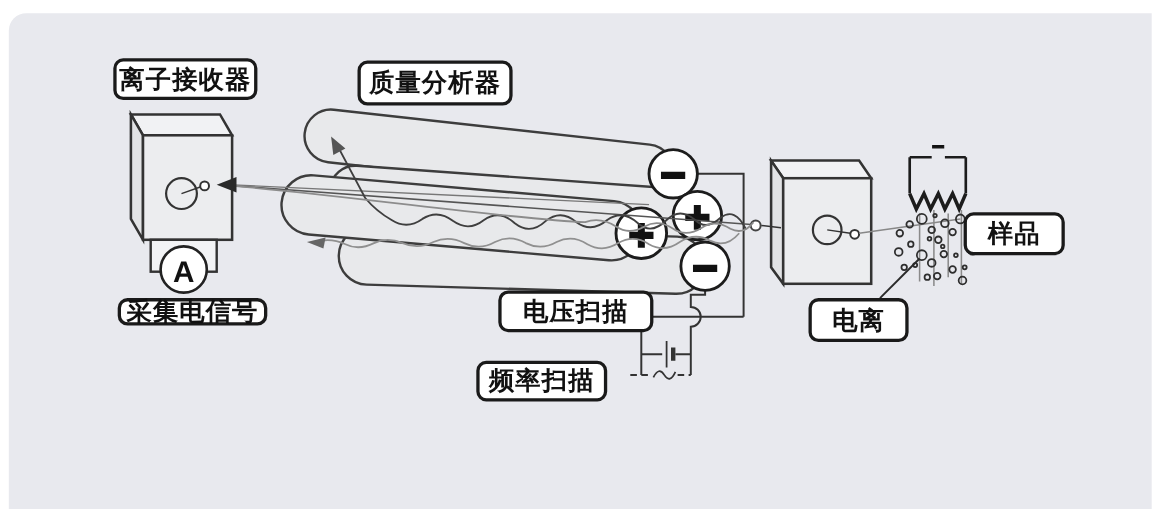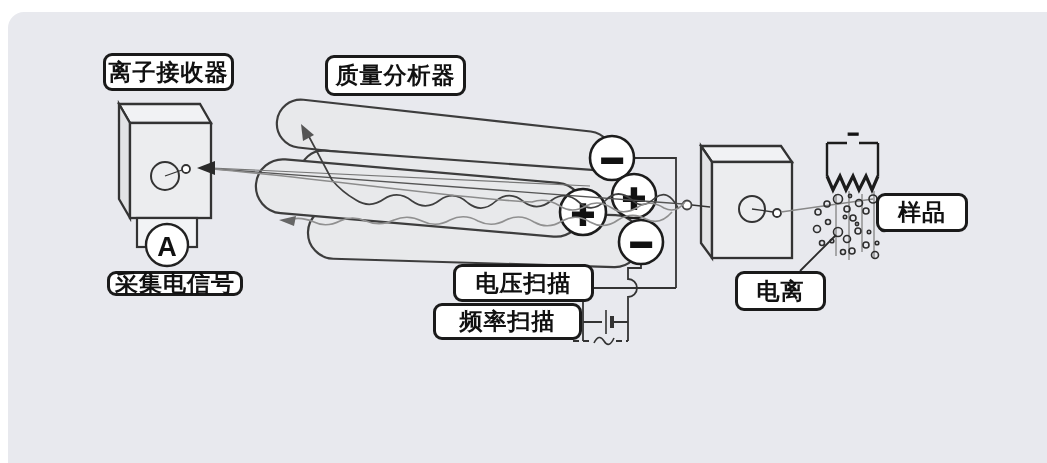--- a/index.html
+++ b/index.html
@@ -19,21 +19,21 @@
   .lbl{position:absolute;display:flex;align-items:center;justify-content:center;
        box-sizing:border-box;background:var(--label-background);
        border:3px solid var(--label-border);border-radius:9px;
        font-weight:bold;font-size:23px;color:#111;letter-spacing:1px;white-space:nowrap;}
   .lbl-ion-receiver{left:103px;top:53px;width:131px;height:38px;}
   .lbl-mass-analyzer{left:325px;top:55px;width:141px;height:41px;}
   .lbl-electron-flow{left:803px;top:93px;width:119px;height:37px;}
   .lbl-sample{left:876px;top:193px;width:92px;height:39px;}
   .lbl-ionization{left:735px;top:271px;width:91px;height:40px;text-align:right;}
   .lbl-voltage-scan{left:433px;top:264px;width:141px;height:38px;margin-left:20px;}
-  .lbl-frequency-scan{left:433px;top:303px;width:149px;height:37px;}
+  .lbl-frequency-scan{left:433px;top:328px;width:119px;height:37px;}
   .lbl-signal-collection{left:107px;top:271px;width:136px;height:25px;}
   .lbl-title{left:331px;top:397px;width:304px;height:45px;
              background:transparent;border-color:var(--title-border);
              border-radius:24px;font-size:28px;}
   .sym{font-weight:bold;}
 </style>
 </head>
 <body>
 
 <div class="stage">

